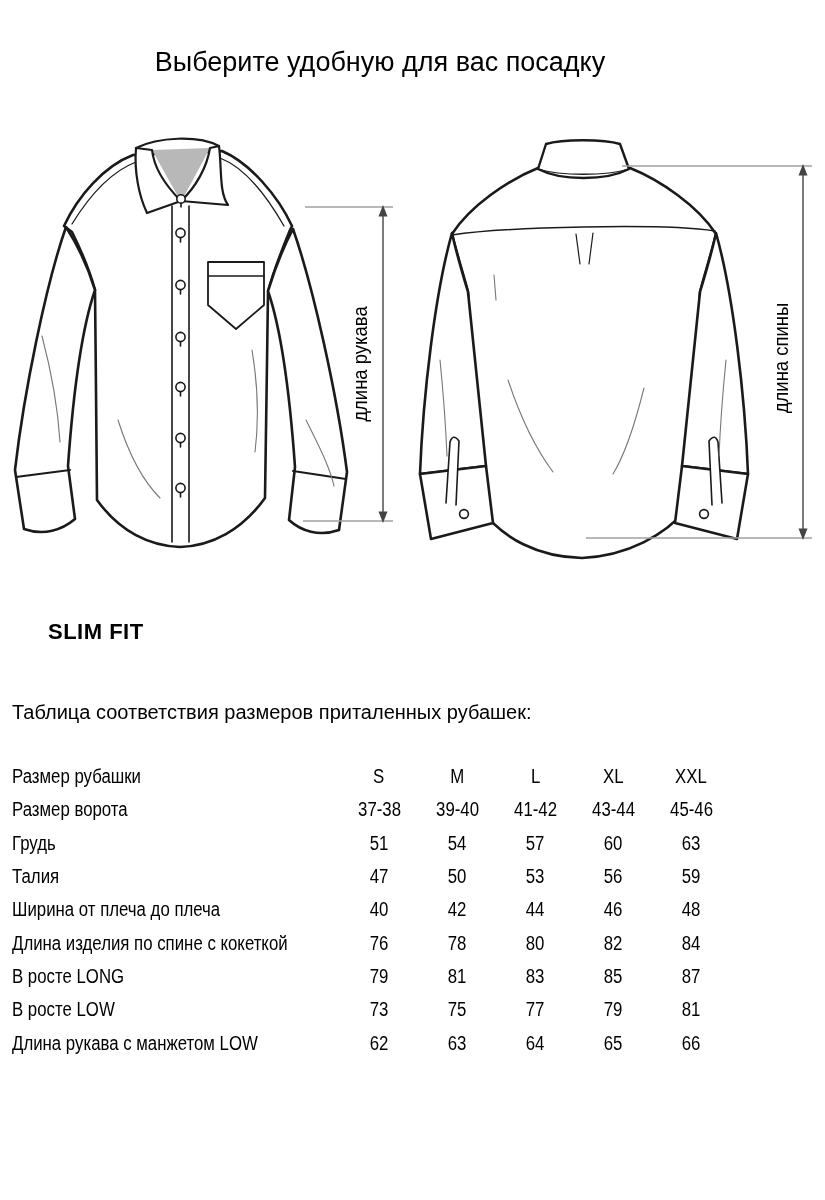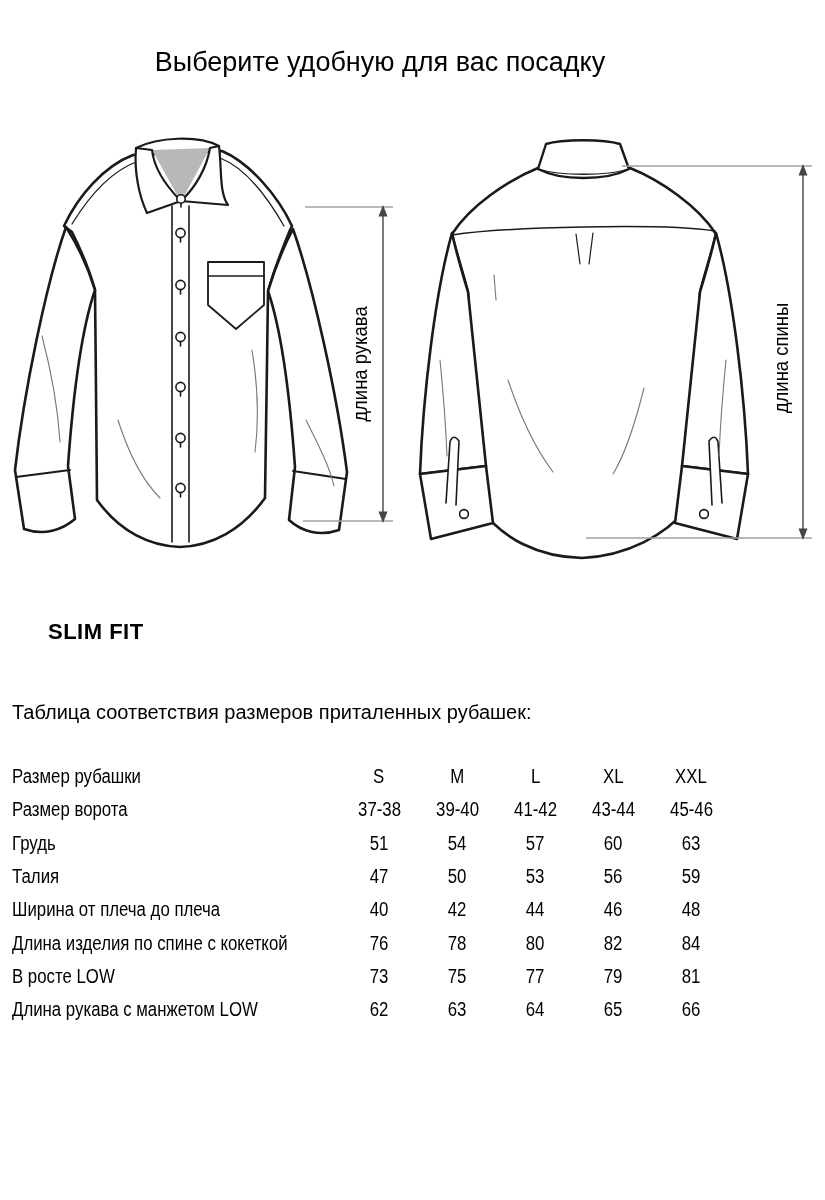--- a/index.html
+++ b/index.html
@@ -183,20 +183,28 @@
         </tr>
         <tr>
           <td class="label"><span class="cx left">Длина изделия по спине с кокеткой</span></td>
           <td class="val"><span class="cx">76</span></td>
           <td class="val"><span class="cx">78</span></td>
           <td class="val"><span class="cx">80</span></td>
           <td class="val"><span class="cx">82</span></td>
           <td class="val"><span class="cx">84</span></td>
         </tr>
         <tr>
+          <td class="label"><span class="cx left">В росте LONG</span></td>
+          <td class="val"><span class="cx">79</span></td>
+          <td class="val"><span class="cx">81</span></td>
+          <td class="val"><span class="cx">83</span></td>
+          <td class="val"><span class="cx">85</span></td>
+          <td class="val"><span class="cx">87</span></td>
+        </tr>
+        <tr>
           <td class="label"><span class="cx left">В росте LOW</span></td>
           <td class="val"><span class="cx">73</span></td>
           <td class="val"><span class="cx">75</span></td>
           <td class="val"><span class="cx">77</span></td>
           <td class="val"><span class="cx">79</span></td>
           <td class="val"><span class="cx">81</span></td>
         </tr>
         <tr>
           <td class="label"><span class="cx left">Длина рукава с манжетом LOW</span></td>
           <td class="val"><span class="cx">62</span></td>

